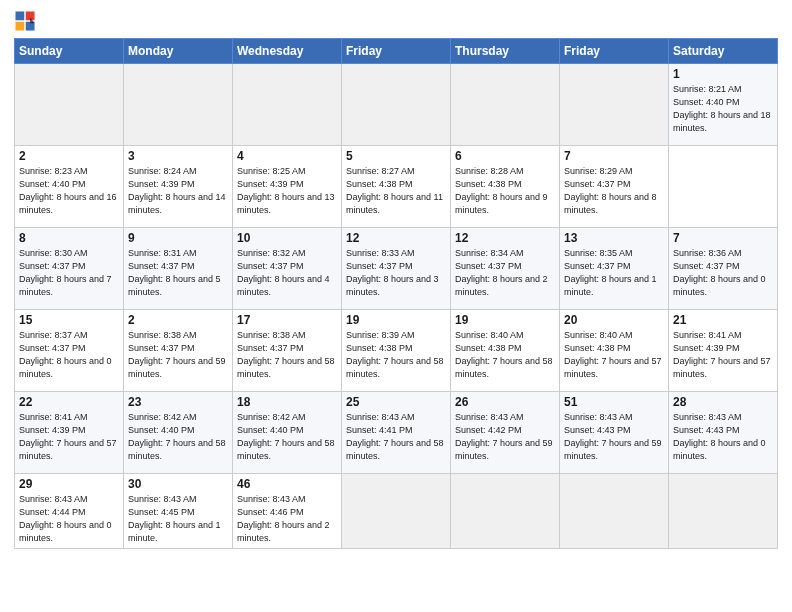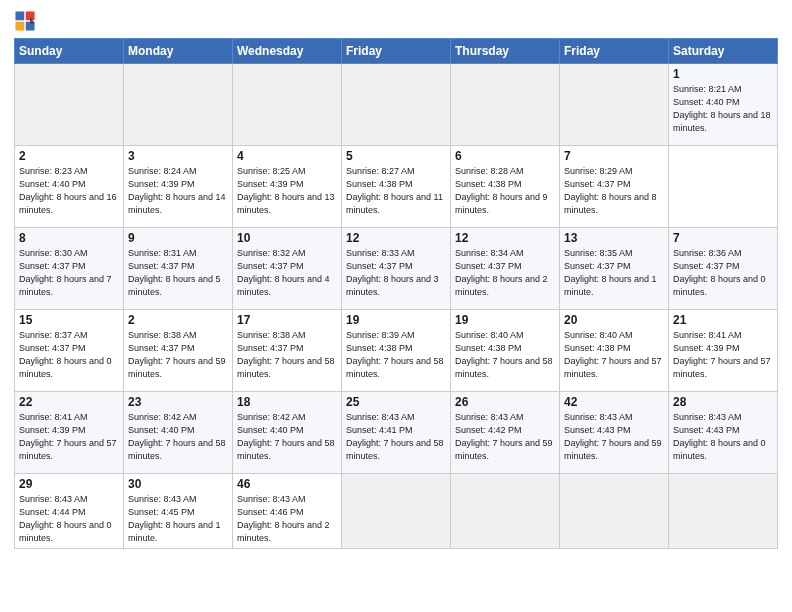--- a/index.html
+++ b/index.html
@@ -253,21 +253,21 @@
           </td>
           <td>
             <span class="day-num">25</span>
 <div class="day-info">Sunrise: 8:43 AM<br>Sunset: 4:41 PM<br>Daylight: 7 hours and 58 minutes.</div>
           </td>
           <td>
             <span class="day-num">26</span>
 <div class="day-info">Sunrise: 8:43 AM<br>Sunset: 4:42 PM<br>Daylight: 7 hours and 59 minutes.</div>
           </td>
           <td>
-            <span class="day-num">42</span>
+            <span class="day-num">51</span>
 <div class="day-info">Sunrise: 8:43 AM<br>Sunset: 4:43 PM<br>Daylight: 7 hours and 59 minutes.</div>
           </td>
           <td>
             <span class="day-num">28</span>
 <div class="day-info">Sunrise: 8:43 AM<br>Sunset: 4:43 PM<br>Daylight: 8 hours and 0 minutes.</div>
           </td>
         </tr>
         <tr class="last-row">
           <td>
             <span class="day-num">29</span>

